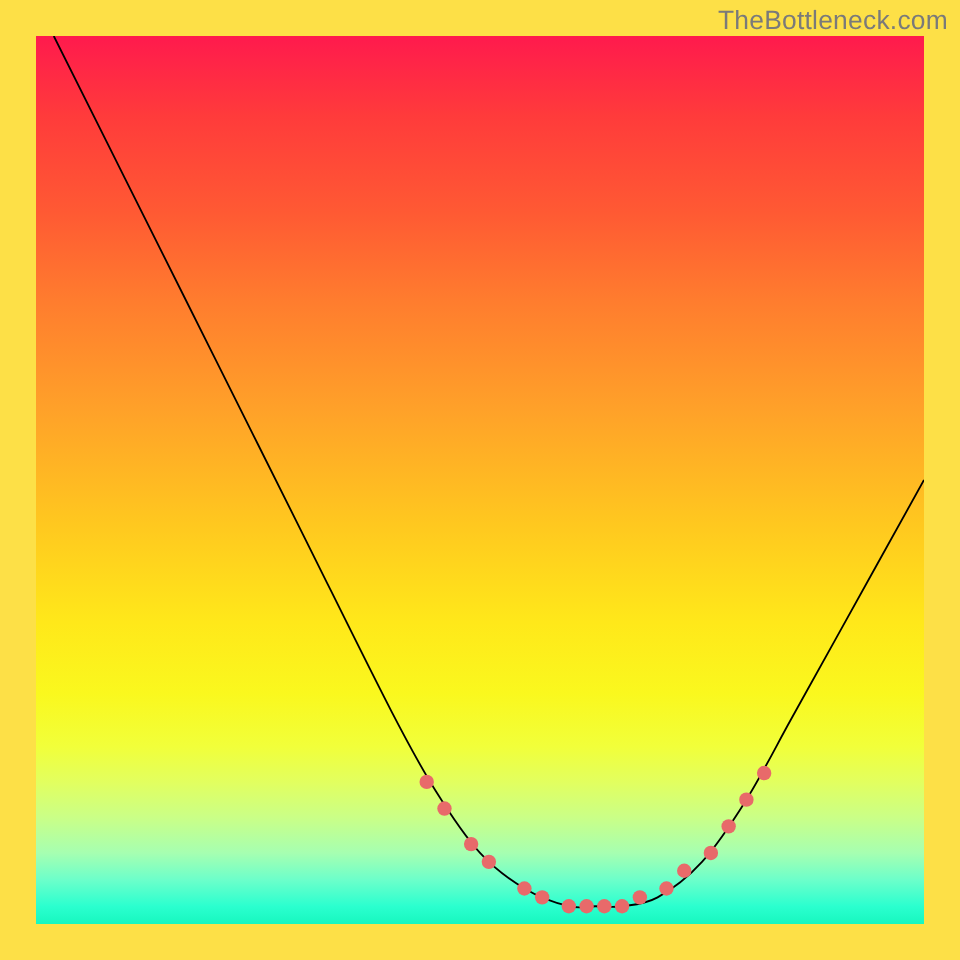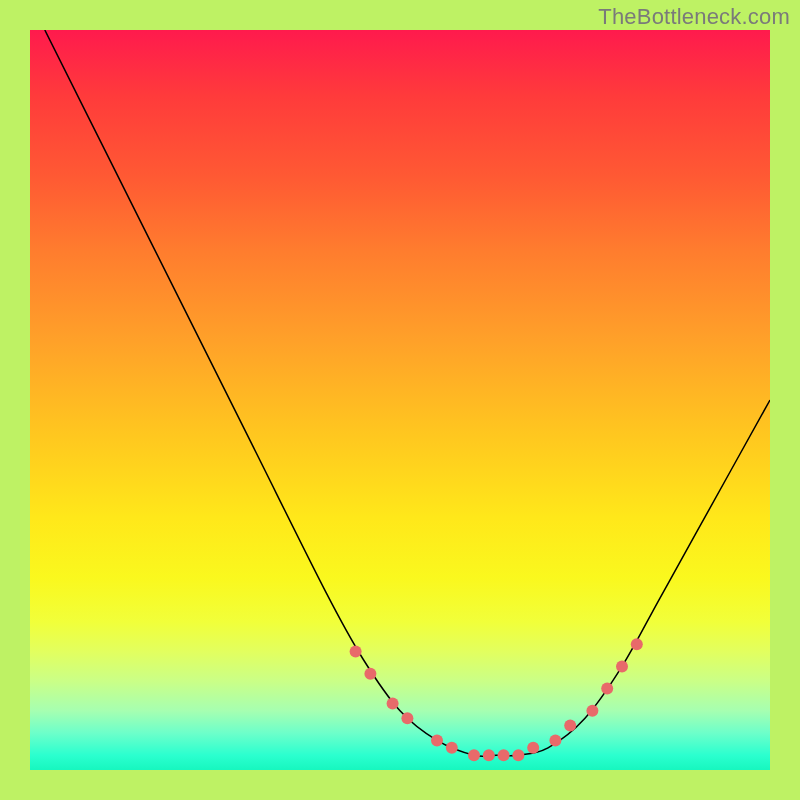--- a/index.html
+++ b/index.html
@@ -8,21 +8,21 @@
     width: 800px;
     height: 800px;
     background: #000;
     overflow: hidden;
     font-family: Arial, Helvetica, sans-serif;
   }
   .frame {
     position: relative;
     width: 800px;
     height: 800px;
-    background: #bef264;
+    background: #fde047;
   }
   .plot-area {
     position: absolute;
     left: 30px;
     top: 30px;
     width: 740px;
     height: 740px;
     background: linear-gradient(
       to bottom,
       #ff1a4d 0%,

